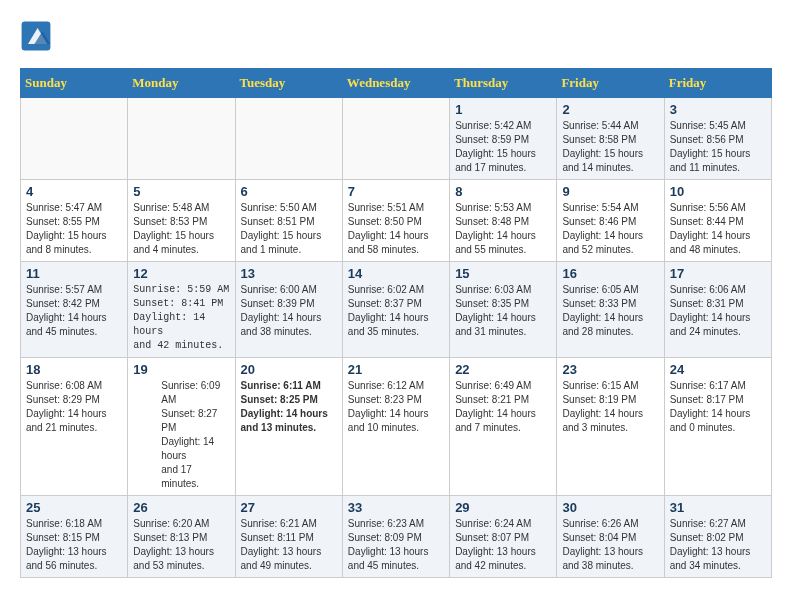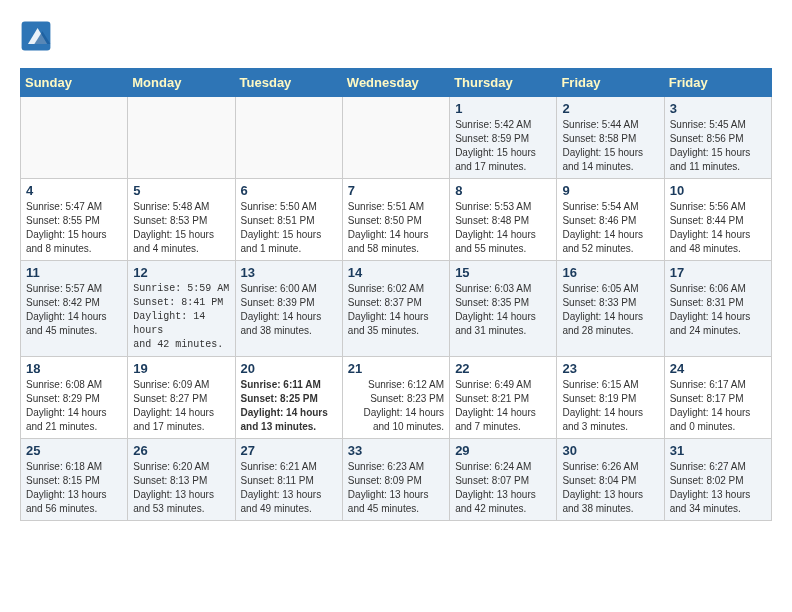--- a/index.html
+++ b/index.html
@@ -38,25 +38,26 @@
       font-size: 16px;
       color: #555;
     }
     table {
       width: 100%;
       border-collapse: collapse;
       table-layout: fixed;
     }
     th {
       background-color: #2e75b6;
-      color: #fef9c3;
+      color: #fde047;
       font-size: 13px;
       padding: 6px 4px;
       text-align: left;
       border: 1px solid #2e75b6;
+      font-family: Liberation Serif, serif;
     }
     td {
       vertical-align: top;
       border: 1px solid #ccc;
       padding: 4px 5px;
       font-size: 10.5px;
       color: #222;
       height: 82px;
       background: #fff;
     }
@@ -245,35 +246,35 @@
       <tr>
         <td>
           <span class="day-num">18</span>
           <div class="day-info" style="white-space: pre-line;">Sunrise: 6:08 AM
 Sunset: 8:29 PM
 Daylight: 14 hours
 and 21 minutes.</div>
         </td>
         <td>
           <span class="day-num">19</span>
-          <div class="day-info" style="white-space: pre-line;">Sunrise: 6:09 AM
+          <div class="day-info" style="white-space: pre-line; margin-left: 28px;">Sunrise: 6:09 AM
 Sunset: 8:27 PM
 Daylight: 14 hours
 and 17 minutes.</div>
         </td>
         <td>
           <span class="day-num">20</span>
           <div class="day-info" style="white-space: pre-line; font-weight: bold;">Sunrise: 6:11 AM
 Sunset: 8:25 PM
 Daylight: 14 hours
 and 13 minutes.</div>
         </td>
         <td>
           <span class="day-num">21</span>
-          <div class="day-info" style="white-space: pre-line; text-align: right;">Sunrise: 6:12 AM
+          <div class="day-info" style="white-space: pre-line;">Sunrise: 6:12 AM
 Sunset: 8:23 PM
 Daylight: 14 hours
 and 10 minutes.</div>
         </td>
         <td>
           <span class="day-num">22</span>
           <div class="day-info" style="white-space: pre-line;">Sunrise: 6:49 AM
 Sunset: 8:21 PM
 Daylight: 14 hours
 and 7 minutes.</div>

